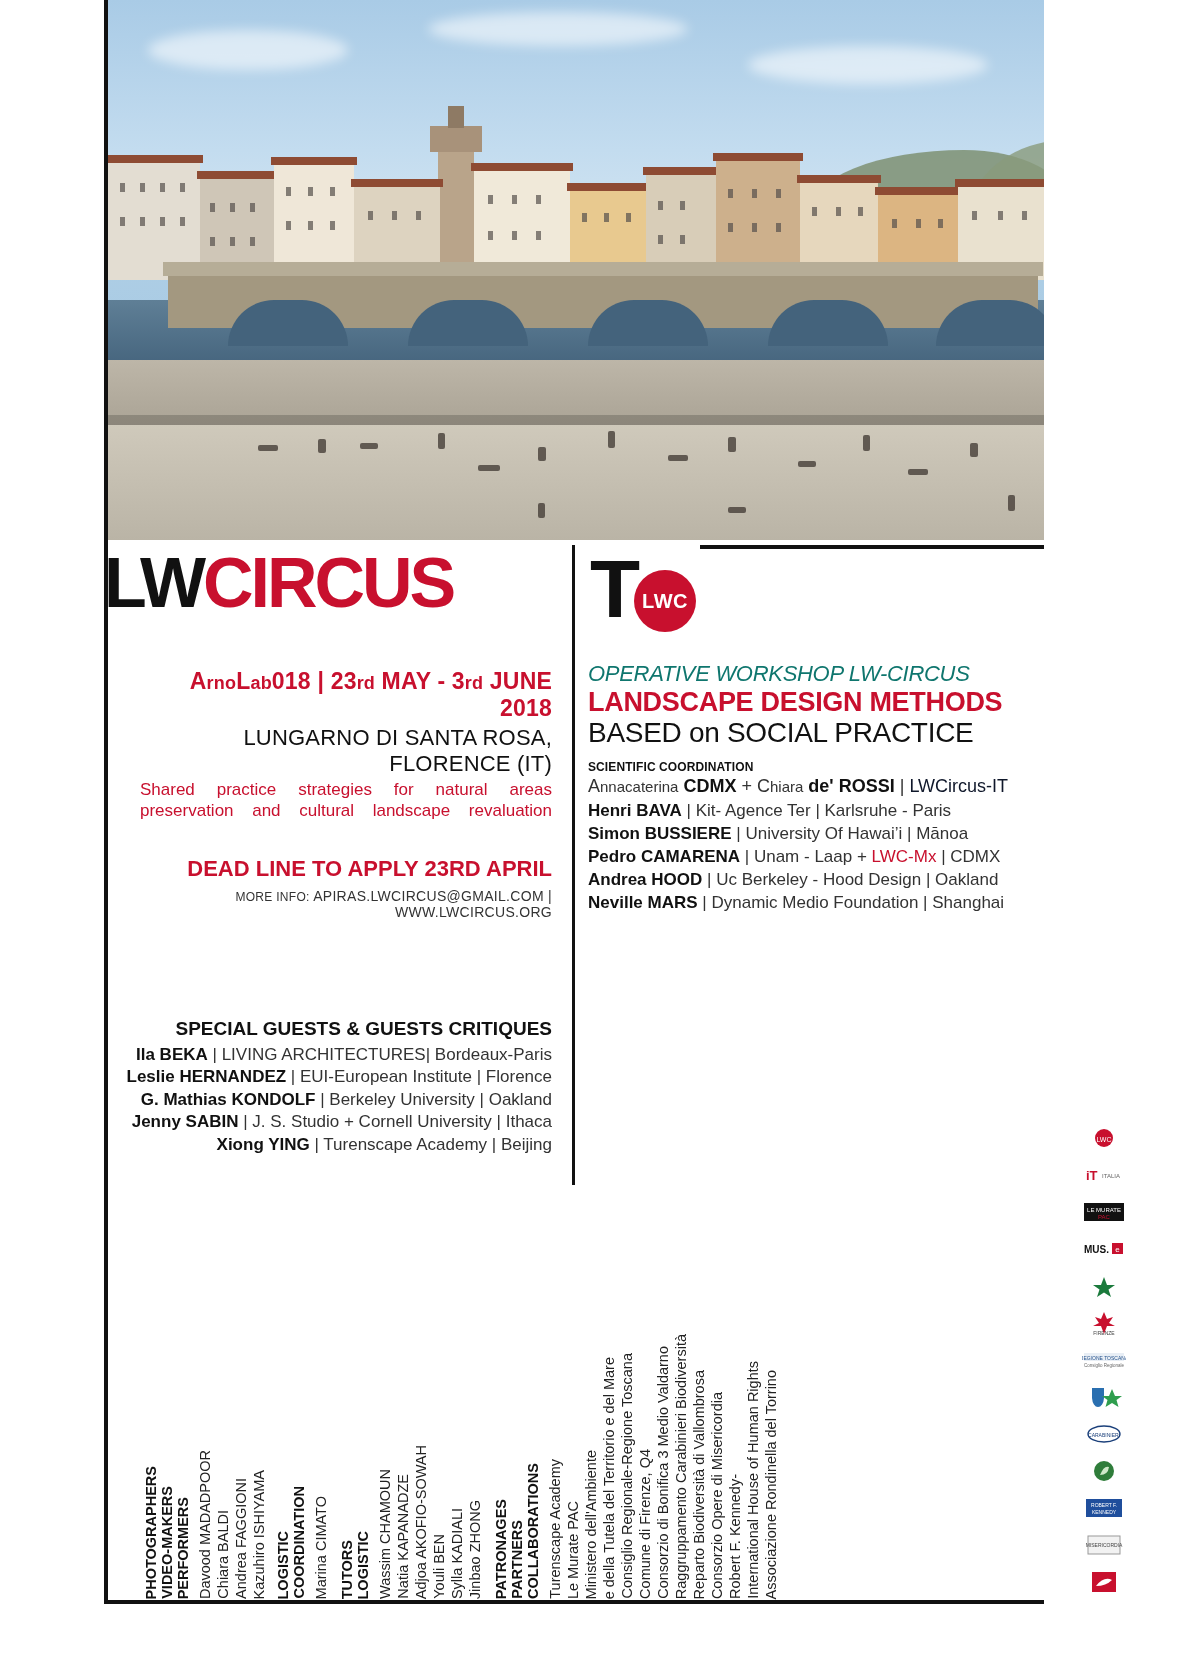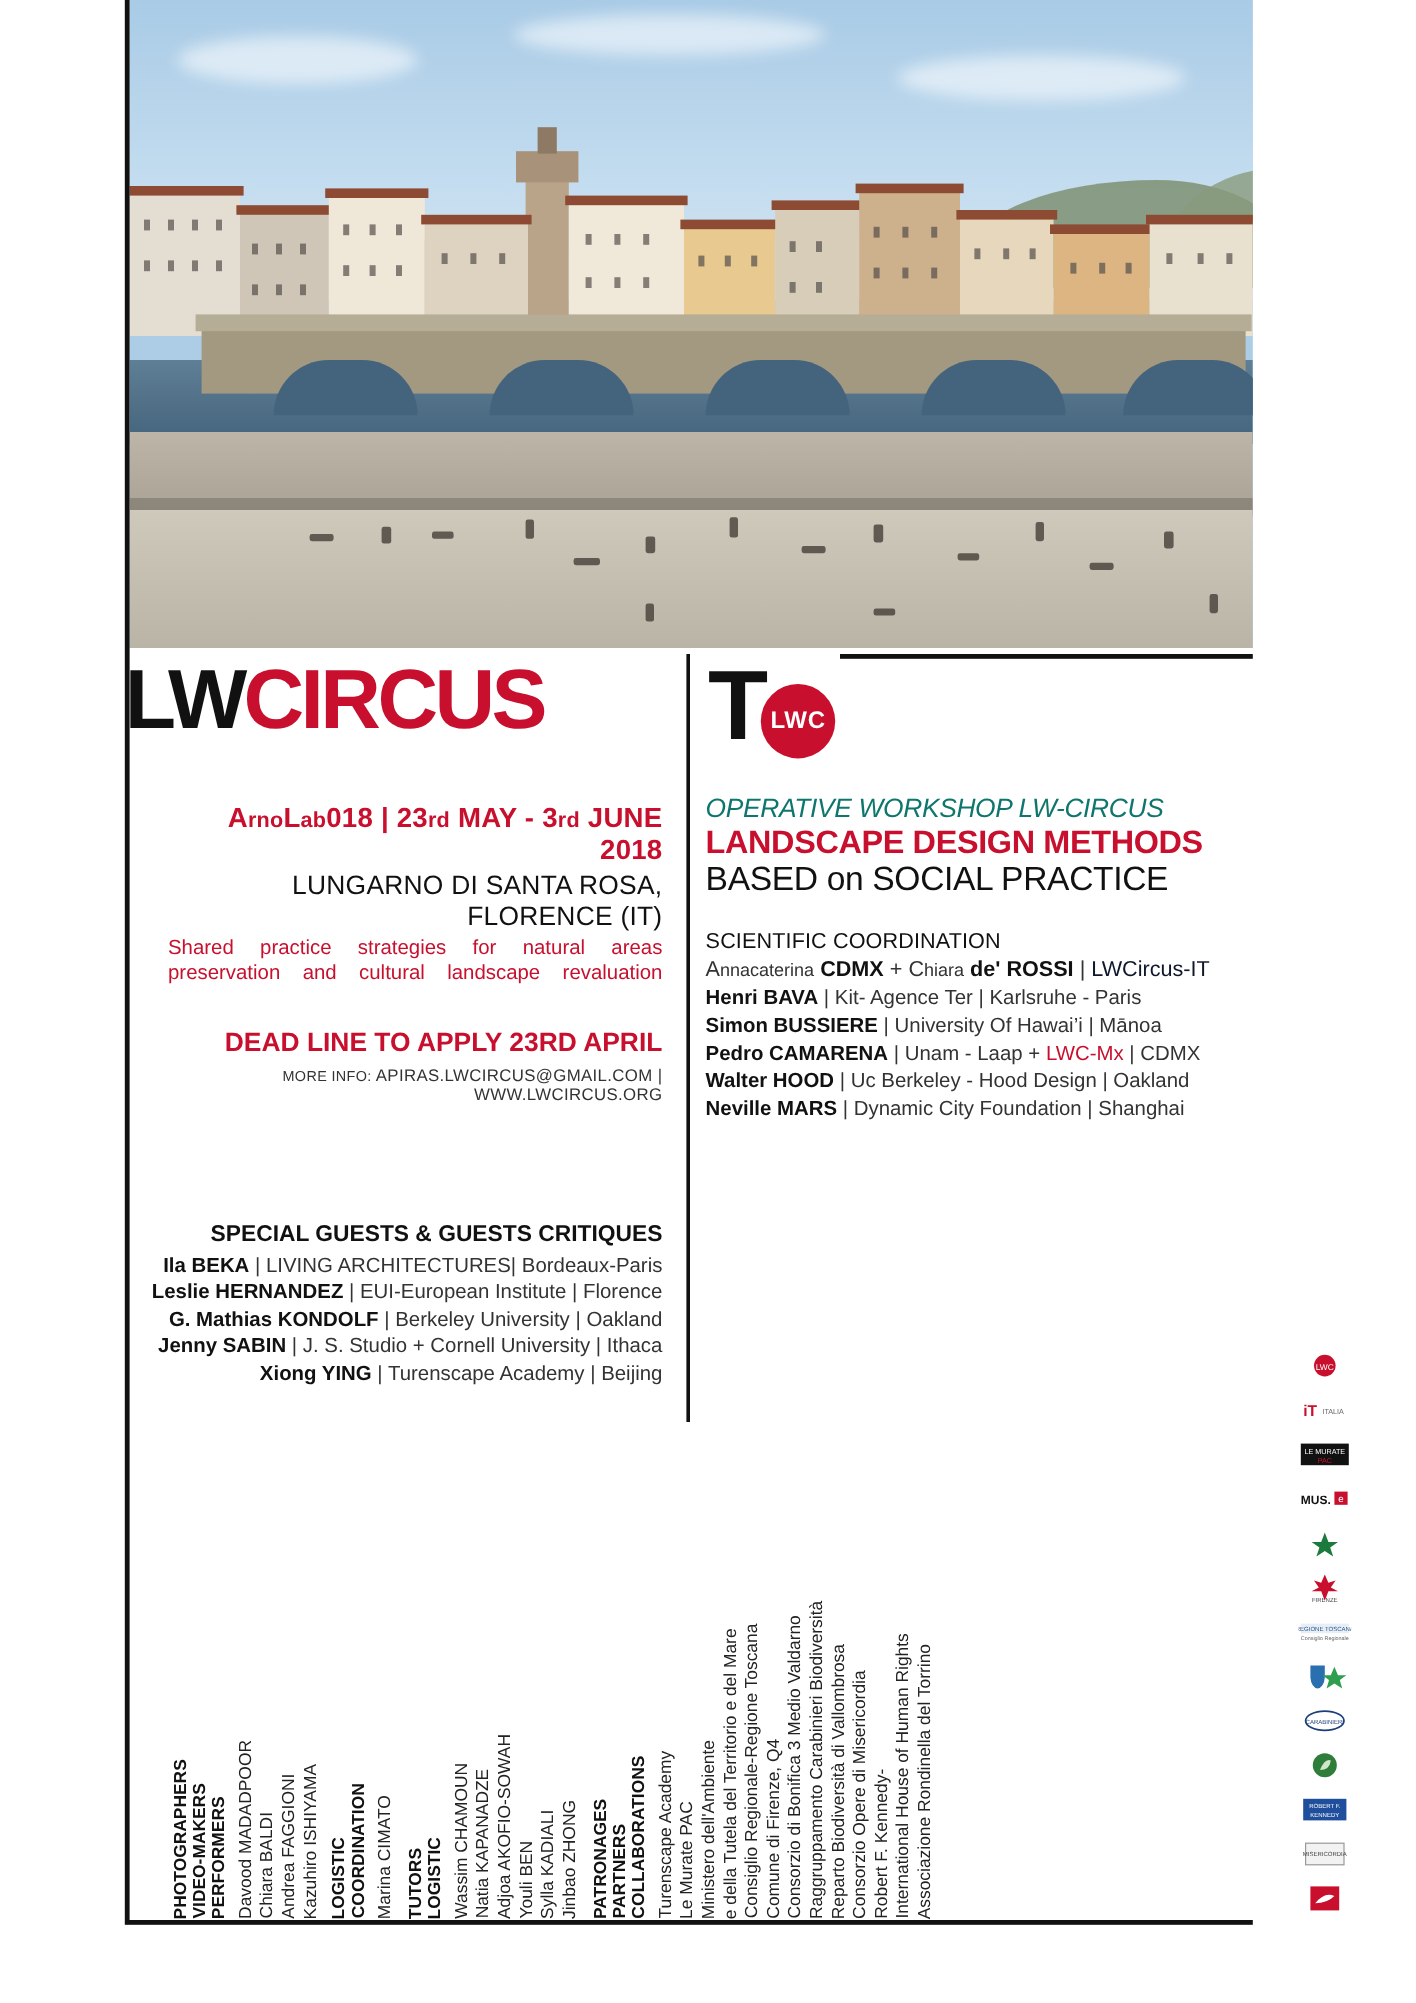--- a/index.html
+++ b/index.html
@@ -162,21 +162,21 @@
   .guests-list { font-size:17px; line-height:1.32; color:#333; }
   .guests-list b { color:#111; }
 
   
   .right-col { position:absolute; left:588px; top:662px; width:456px; }
   .ow-line { font-size:22px; color:#0f766e; letter-spacing:-.3px; line-height:1.12;font-style:italic; }
   .ow-line2 { font-size:27px; font-weight:700; color:#c8102e; letter-spacing:-.3px; line-height:1.12; }
   .ow-line3 { font-size:28px; color:#111; letter-spacing:-.3px; line-height:1.12; }
 
   .sec-head {
-    margin-top:26px; font-size:18px; font-weight:400; color:#111; letter-spacing:.1px;
+    margin-top:12px; font-size:12px; font-weight:700; color:#111; letter-spacing:.1px;
   }
   .sci-line { font-size:18px; color:#333; margin-top:2px; }
   .sci-line .sc { font-size:15px; }
   .sci-line .red { color:#0f172a; }
   .sci-line b { color:#111; }
 
   .arch-list { margin-top:3px; font-size:17px; line-height:1.35; color:#333; }
   .arch-list b { color:#111; }
   .arch-list .red { color:#c8102e; }
 
@@ -389,22 +389,22 @@
       <span>C</span><span class="sc">hiara</span>
       <b>de' ROSSI</b>
       <span>|</span>
       <span class="red">LWCircus-IT</span>
     </div>
 
     <div class="arch-list">
       <div><b>Henri BAVA</b><span> | Kit- Agence Ter | Karlsruhe - Paris</span></div>
       <div><b>Simon BUSSIERE</b><span> | University Of Hawai’i | Mānoa</span></div>
       <div><b>Pedro CAMARENA</b><span> | Unam - Laap + </span><span class="red">LWC-Mx</span><span> | CDMX</span></div>
-      <div><b>Walter HOOD</b><span> | Uc Berkeley - Hood Design | Oakland</span></div>
-      <div><b>Neville MARS</b><span> | Dynamic City Foundation | Shanghai</span></div>
+      <div><b>Andrea HOOD</b><span> | Uc Berkeley - Hood Design | Oakland</span></div>
+      <div><b>Neville MARS</b><span> | Dynamic Medio Foundation | Shanghai</span></div>
     </div>
   </div>
 
   <div class="vert-zone">
 
     <div class="vcol head" style="left:40px;">PHOTOGRAPHERS</div>
     <div class="vcol head" style="left:56px;">VIDEO-MAKERS</div>
     <div class="vcol head" style="left:72px;">PERFORMERS</div>
     <div class="vcol item" style="left:94px;">Davood MADADPOOR</div>
     <div class="vcol item" style="left:112px;">Chiara BALDI</div>

